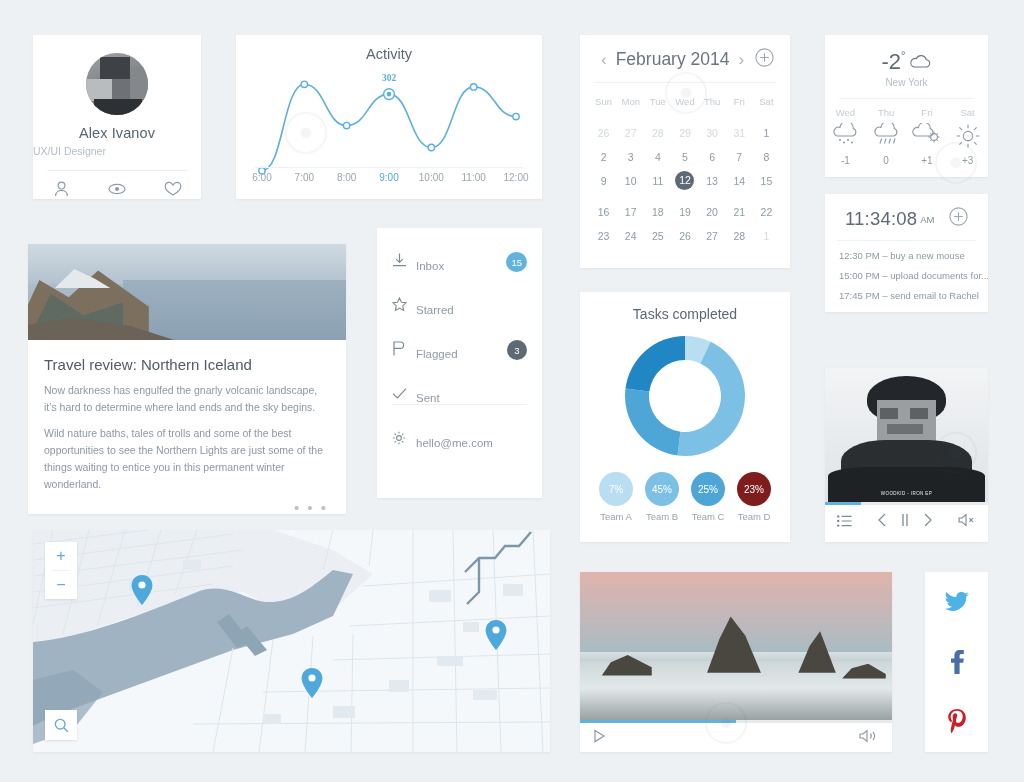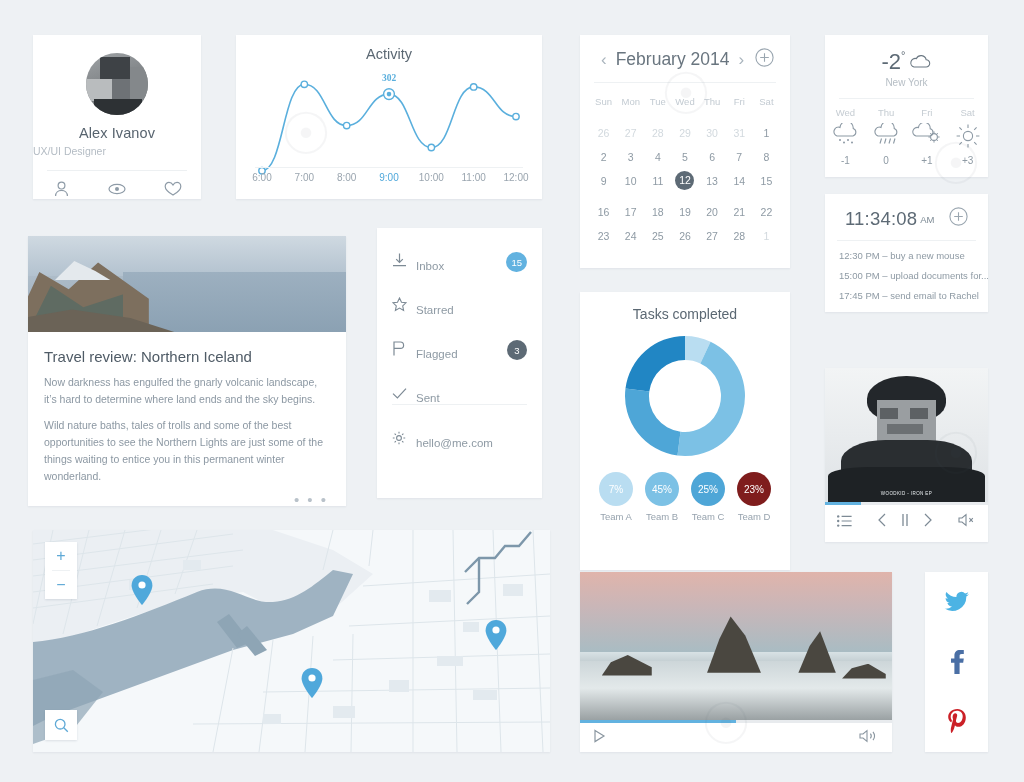--- a/index.html
+++ b/index.html
@@ -95,21 +95,21 @@
   
   #clock { left: 825px; top: 194px; width: 163px; height: 118px; }
   .cl-head { display:flex; align-items:flex-end; padding:13px 20px 0; }
   .cl-time { font-size:18.5px; color:#5d6a75; letter-spacing:.2px; }
   .cl-ampm { font-size:9.5px; color:#7d8a95; margin-left:3px; position:relative; top:-5px; }
   .cl-plus { margin-left:auto; color:#9aa6b0; }
   .cl-div { height:1px; background:#eef1f3; margin:10px 12px 0; }
   .cl-item { font-size:9.5px; color:#8e9aa4; padding:9px 14px 0; white-space:nowrap; }
 
   
-  #travel { left: 28px; top: 236px; width: 318px; height: 270px; }
+  #travel { left: 28px; top: 244px; width: 318px; height: 270px; }
   .tv-img { height:96px; position:relative; overflow:hidden;
     background: linear-gradient(175deg,#c3cfd9 0%,#aab9c6 40%,#96a8b7 100%); }
   .tv-img .sky { position:absolute; left:0; top:0; right:0; height:42%;
     background: linear-gradient(180deg,#cfd9e1,#b3c2cf); }
   .tv-img .sea { position:absolute; left:30%; top:38%; right:0; bottom:0;
     background: linear-gradient(180deg,#9db0c0,#8ba1b3); }
   .tv-img .m1 { position:absolute; left:-4%; top:22%; width:42%; height:70%;
     background:#7d6f5e; clip-path: polygon(0 100%,18% 22%,40% 48%,62% 8%,100% 62%,100% 100%); }
   .tv-img .m2 { position:absolute; left:0; top:44%; width:30%; height:56%;
     background:#5f6b62; clip-path: polygon(0 100%,24% 14%,58% 54%,100% 30%,100% 100%); }
@@ -128,21 +128,21 @@
   .ml-ic { width:24px; color:#7d8a95; }
   .ml-lb { font-size:11.5px; color:#8e9aa4; }
   .ml-bg {
     margin-left:auto; min-width:20px; height:20px; border-radius:50%;
     color:#fff; font-size:9.5px; display:flex; align-items:center;
     justify-content:center; padding:0 5px;
   }
   .ml-div { height:1px; background:#eef1f3; margin:0 15px; }
 
   
-  #tasks { left: 580px; top: 292px; width: 210px; height: 278px; }
+  #tasks { left: 580px; top: 292px; width: 210px; height: 250px; }
   .dn-title { text-align:center; font-size:14px; color:#5b6873; padding-top:14px; }
   .dn-wrap { display:flex; justify-content:center; margin-top:8px; }
   .dn-teams { display:flex; padding:0 13px; margin-top:10px; }
   .dn-team { flex:1; text-align:center; }
   .dn-circ {
     width:34px; height:34px; border-radius:50%; margin:0 auto;
     color:#fff; font-size:10px; display:flex; align-items:center;
     justify-content:center;
   }
   .dn-nm { font-size:9.5px; color:#97a3ae; margin-top:5px; }

